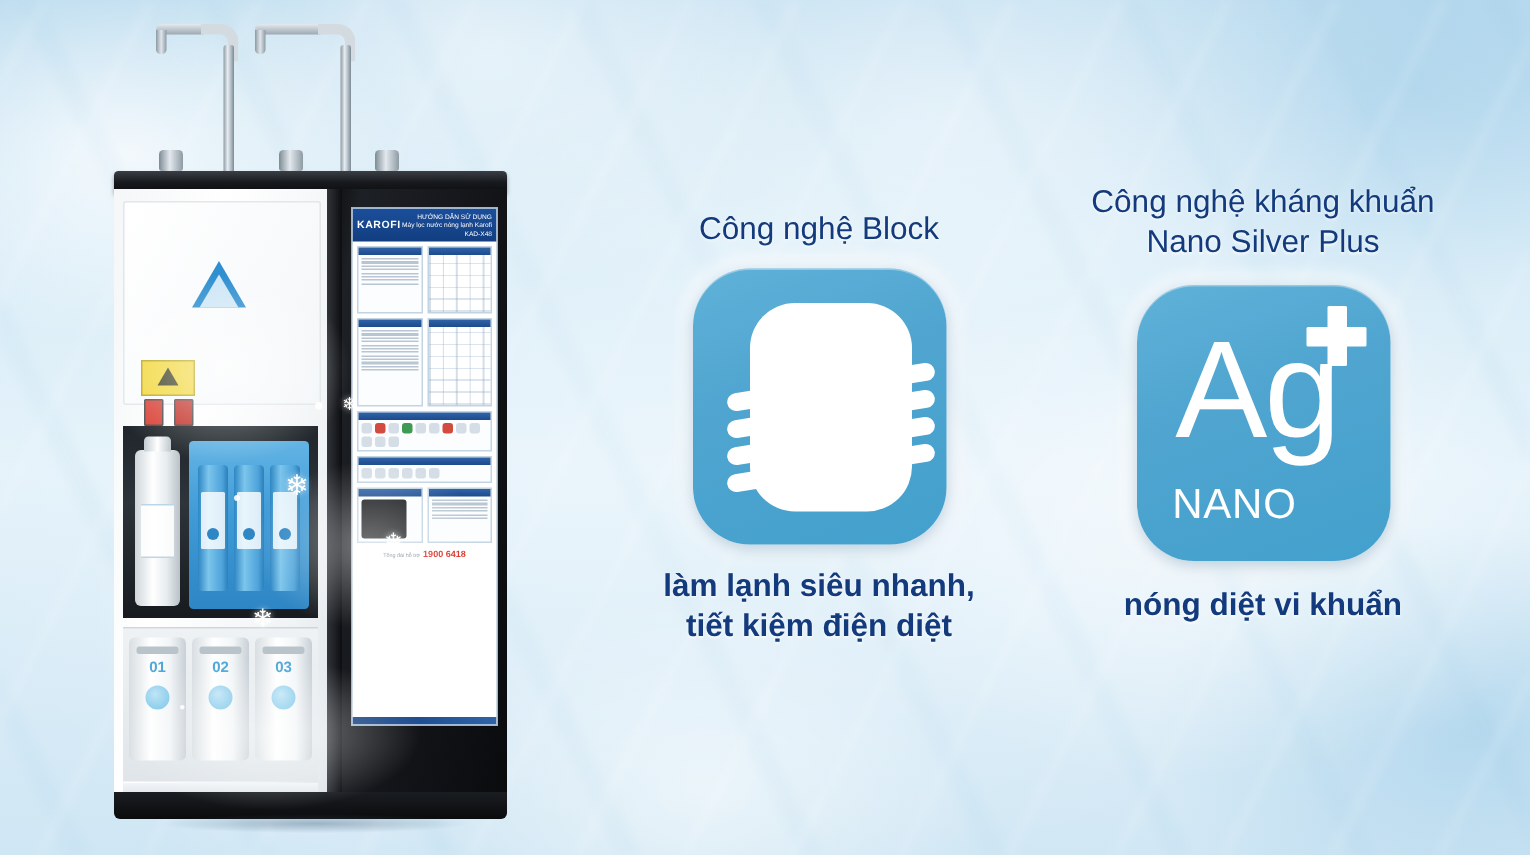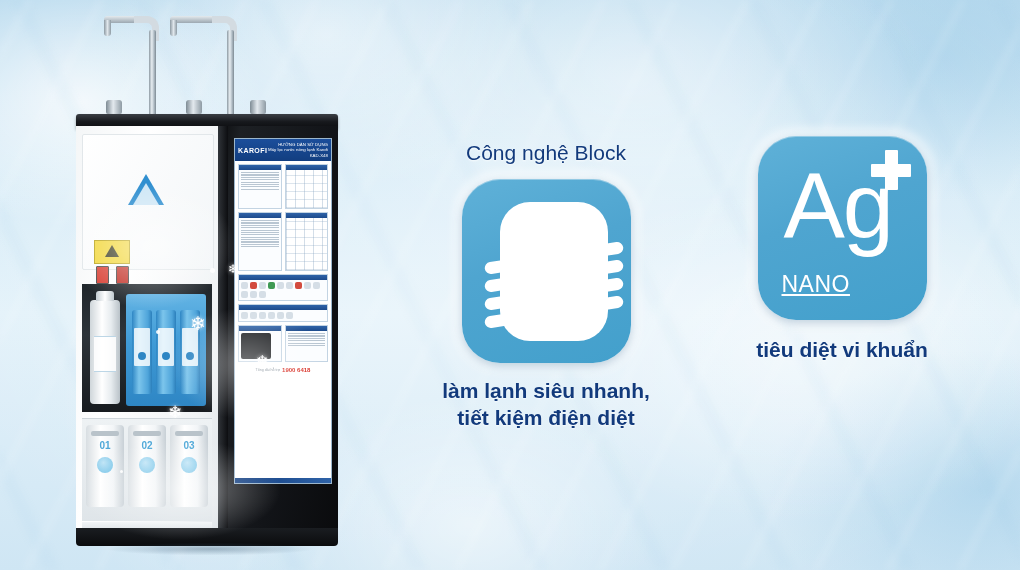--- a/index.html
+++ b/index.html
@@ -135,23 +135,22 @@
     position: absolute;
     background: #ffffff;
     border-radius: 1px;
   }
   .ag-plus::before { left: 14px; top: 0;    width: 13px; height: 40px; }
   .ag-plus::after  { left: 0;    top: 14px; width: 40px; height: 13px; }
   .ag-nano {
     position: absolute;
     left: 24px; bottom: 22px;
     color: #ffffff;
-    font-size: 23px;
+    font-size: 28px;
     letter-spacing: .5px;
-    text-decoration: underline;
   }
 
   .feat-caption {
     margin-top: 14px;
     font-size: 21px;
     font-weight: bold;
     color: #123a7c;
     line-height: 1.3;
     text-shadow: 0 1px 2px rgba(255,255,255,.8);
   }
@@ -693,28 +692,32 @@
       </div>
     </div>
 
     <div class="feat-caption">
       <div>làm lạnh siêu nhanh,</div>
       <div>tiết kiệm điện diệt</div>
     </div>
   </div>
 
   <div class="feature ag-col">
+    <div class="feat-heading">
+      <div>Công nghệ kháng khuẩn</div>
+      <div>Nano Silver Plus</div>
+    </div>
 
     <div class="tile-wrap">
       <div class="tile-glow"></div>
       <div class="tile">
         <div class="ag-text">Ag</div>
         <div class="ag-plus"></div>
         <div class="ag-nano">NANO</div>
       </div>
     </div>
 
     <div class="feat-caption">
-      <div>tiêu diệt vi khuẩn</div>
+      <div>nóng diệt vi khuẩn</div>
     </div>
   </div>
 
 </div>
 
 </body></html>

